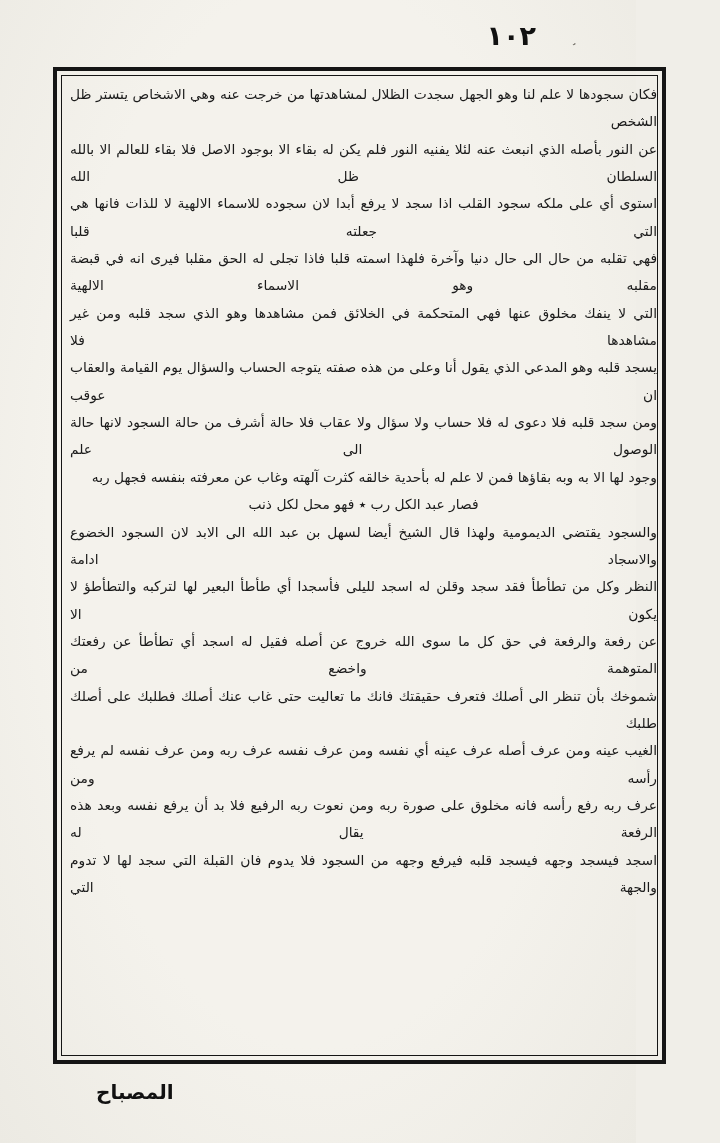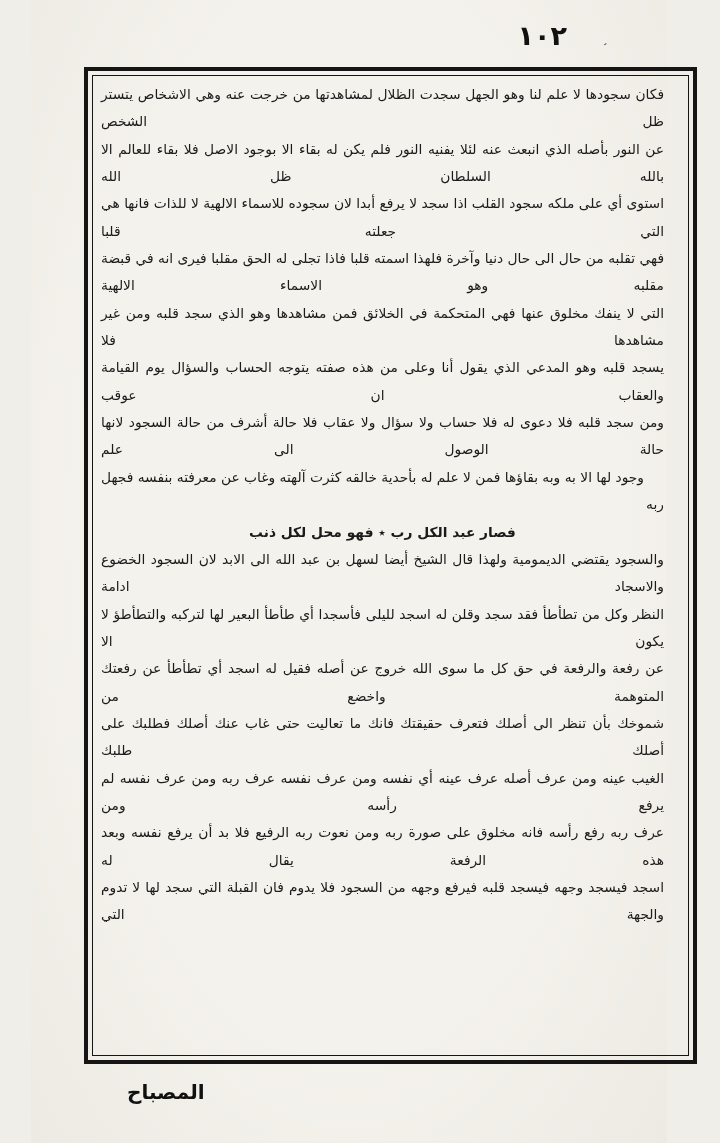--- a/index.html
+++ b/index.html
@@ -7,52 +7,51 @@
     width:720px;height:1143px;
     background:#f0eee8;
     font-family:"DejaVu Sans",sans-serif;
     overflow:hidden;
   }
   .page{
     position:relative;width:636px;height:1143px;
     background:
       radial-gradient(ellipse at 50% 45%, #f4f2ec 60%, #eceae3 100%);
     color:#171717;
-    margin-left:31px;
   }
   .page-number{
     position:absolute;top:20px;right:100px;
     font-size:27px;font-weight:bold;color:#111;
     letter-spacing:2px;
     direction:rtl;
   }
   .frame-outer{
     position:absolute;left:53px;top:67px;width:613px;height:997px;
     border:4px solid #151515;
     box-sizing:border-box;
     background:transparent;
   }
   .frame-inner{
     position:absolute;left:4px;top:4px;right:4px;bottom:4px;
     border:1.5px solid #151515;
     box-sizing:border-box;
-    padding:5px 24px 4px 8px;
+    padding:5px 0 4px 8px;
     overflow:hidden;
   }
   .text-block{
     direction:rtl;
     font-size:13.8px;
     line-height:27.35px;
     color:#1b1b1b;
     text-rendering:optimizeLegibility;
   }
   .text-line{white-space:normal;}
   .a-justify{text-align:justify;text-align-last:justify;}
   .a-right{text-align:left;text-align-last:right;}
-  .a-center{text-align-last:center;font-weight:bold;}
+  .a-center{text-align-last:center;}
   .catchword{
     position:absolute;left:96px;top:1080px;
     font-size:20px;font-weight:bold;color:#111;
     direction:rtl;
   }
   .tick{
     position:absolute;top:40px;right:62px;
     font-size:12px;color:#6a675f;transform:rotate(40deg);
   }
 </style>

